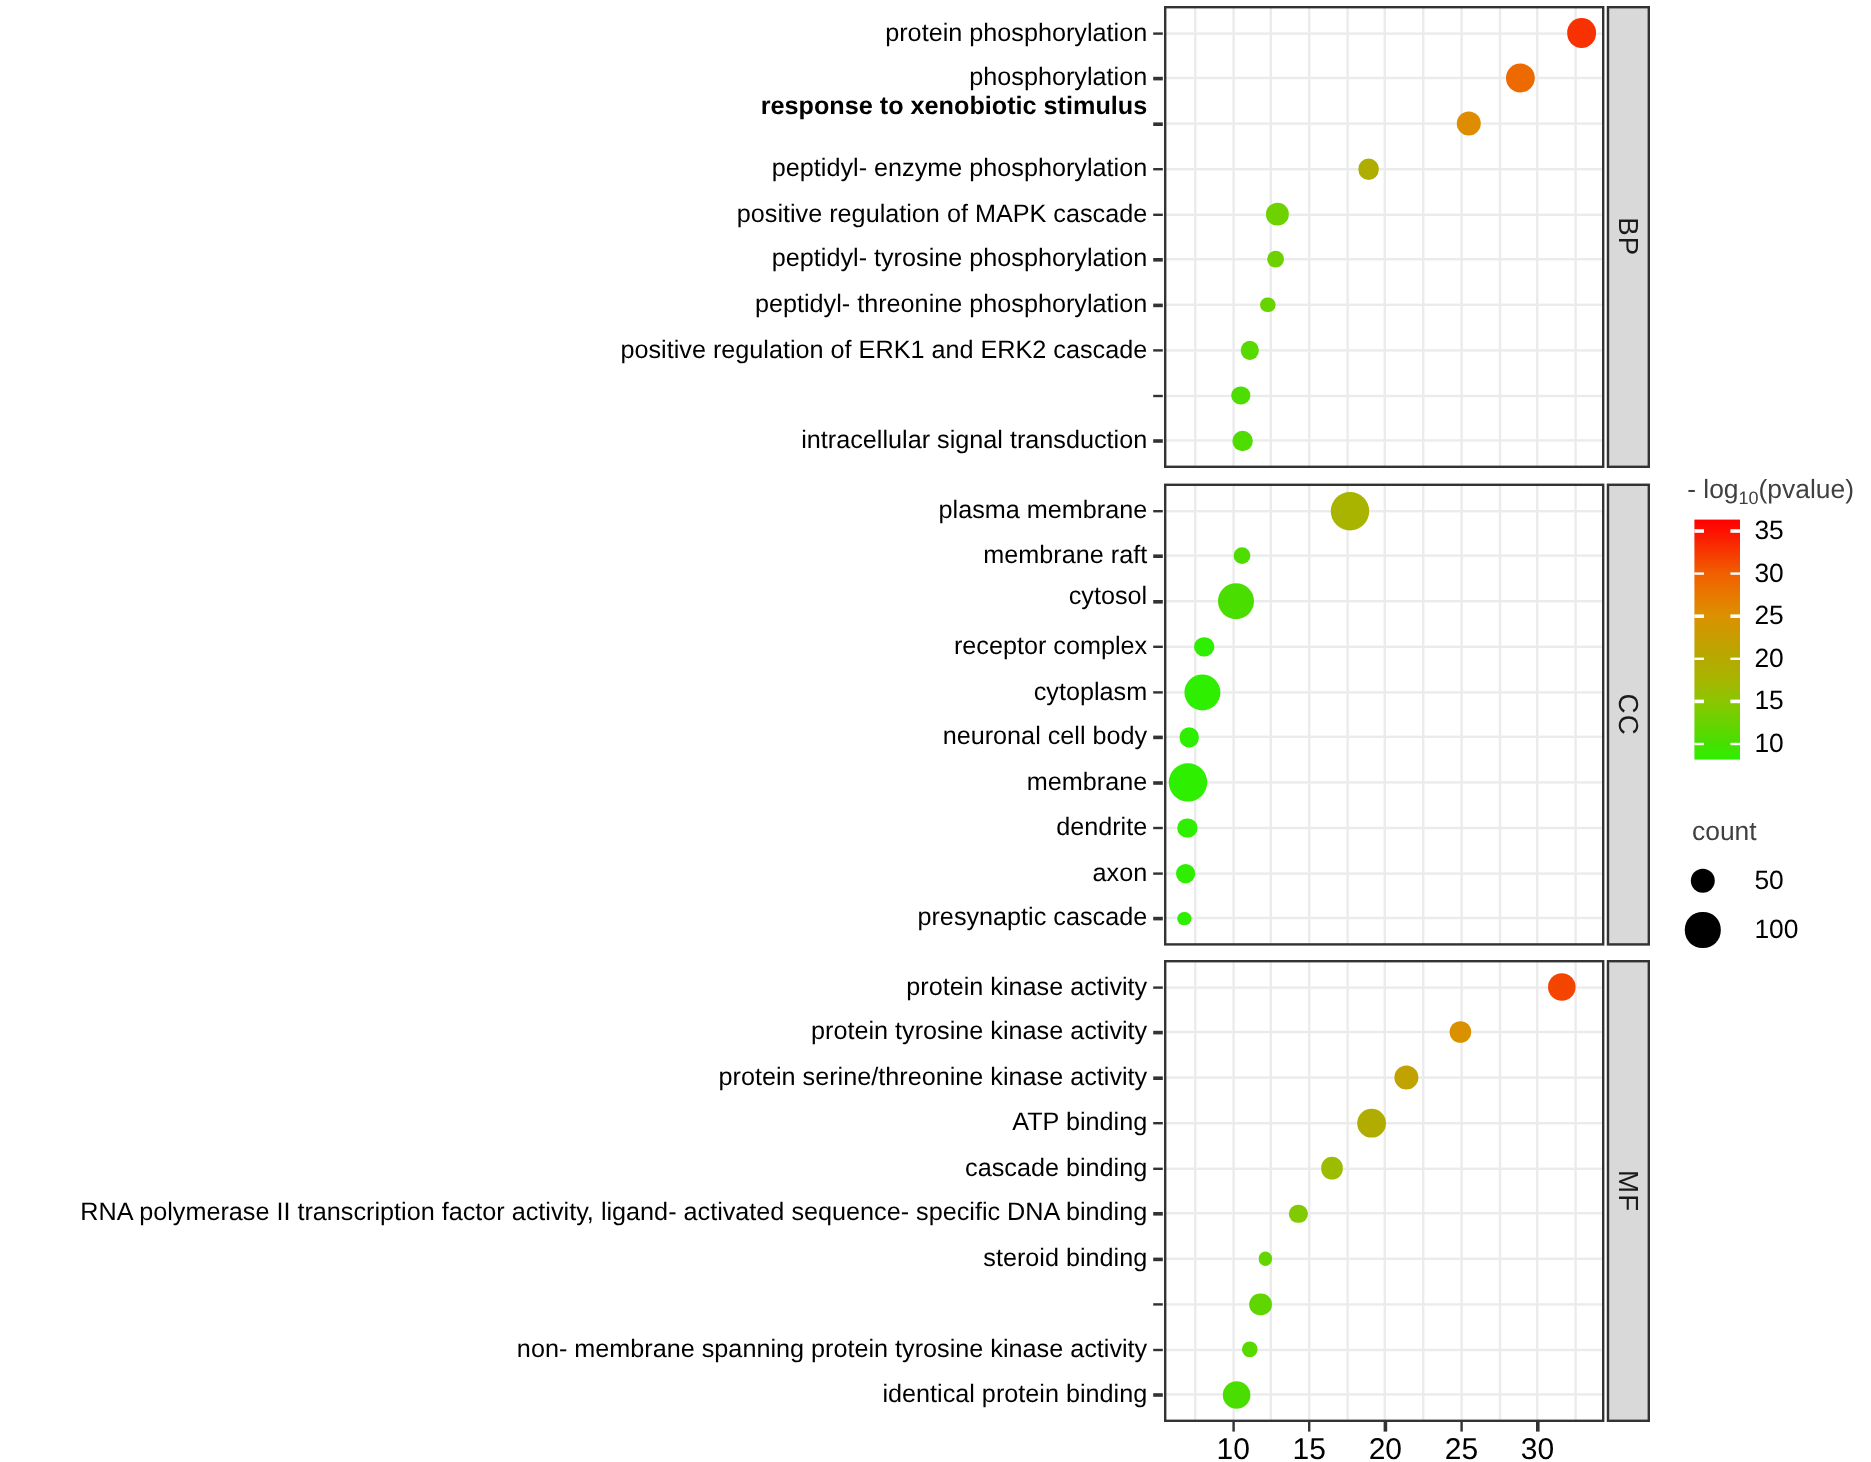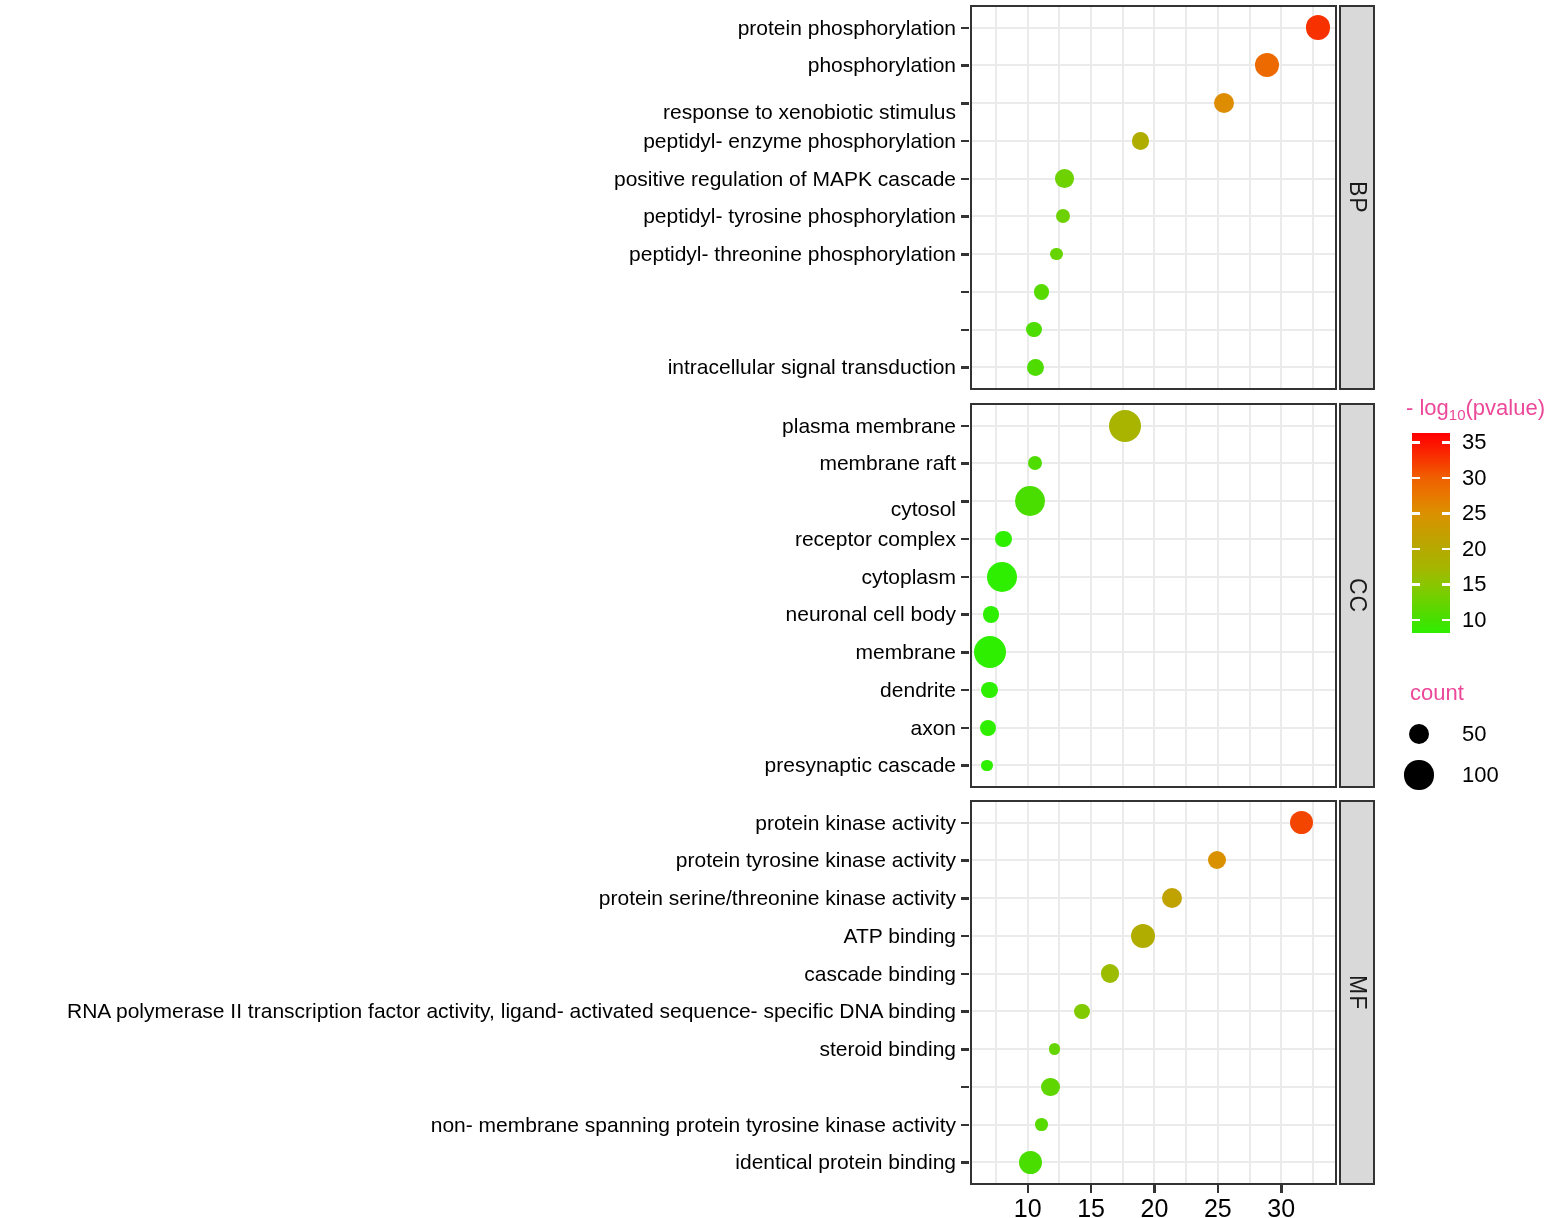--- a/index.html
+++ b/index.html
@@ -13,21 +13,21 @@
   .grid-h{position:absolute;left:0;right:0;height:2px;background:#EBEBEB;}
   .dot{position:absolute;border-radius:50%;z-index:4;}
   .strip{position:absolute;background:#D9D9D9;border:2px solid #333333;box-sizing:border-box;
     display:flex;align-items:center;justify-content:center;z-index:6;}
   .strip-label{writing-mode:vertical-rl;font-size:23px;color:#1a1a1a;letter-spacing:1px;}
   .ylabel{position:absolute;left:0;width:956px;text-align:right;font-size:21px;line-height:28px;height:28px;
     white-space:nowrap;color:#000;}
   .ytick{position:absolute;width:8px;height:2.4px;background:#333333;}
   .xtick{position:absolute;width:2.4px;height:8px;background:#333333;}
   .xtick-label{position:absolute;width:72px;text-align:center;font-size:25px;color:#000;}
-  .lg-title{position:absolute;font-size:22px;color:#ec4899;white-space:nowrap;}
+  .lg-title{position:absolute;font-size:22px;color:#404040;white-space:nowrap;}
   .lg-title sub{font-size:15px;}
   #colorbar{position:absolute;z-index:2;}
   .cbar-tick{position:absolute;height:2.5px;background:#ffffff;z-index:3;}
   .cbar-label{position:absolute;font-size:22px;color:#000;height:26px;line-height:26px;}
   .count-dot{position:absolute;background:#000;border-radius:50%;}
   .count-label{position:absolute;font-size:22px;color:#000;height:26px;line-height:26px;}
 </style>
 </head>
 <body>
 
@@ -68,30 +68,31 @@
       <div class="dot" style="left: 63.9155px; top: 279.153px; height: 15.4194px; width: 15.4194px; background: rgb(86, 218, 0);"></div>
       <div class="grid-h" style="top: 323.608px;"></div>
       <div class="dot" style="left: 56.3093px; top: 316.898px; height: 15.4194px; width: 15.4194px; background: rgb(78, 221, 0);"></div>
       <div class="grid-h" style="top: 361.353px;"></div>
       <div class="dot" style="left: 56.5447px; top: 353.611px; height: 17.484px; width: 17.484px; background: rgb(79, 220, 0);"></div>
     </div>
     <div class="ylabel" style="top: 13.6471px;">protein phosphorylation</div>
     <div class="ytick" style="left: 961px; top: 26.6471px;"></div>
     <div class="ylabel" style="top: 51.3922px;">phosphorylation</div>
     <div class="ytick" style="left: 961px; top: 64.3922px;"></div>
-    <div class="ylabel" style="top: 98px;">response to xenobiotic stimulus</div>
+    <div class="ylabel" style="top: 75px; font-weight: bold;">response to xenobiotic stimulus</div>
     <div class="ytick" style="left: 961px; top: 102.137px;"></div>
     <div class="ylabel" style="top: 126.882px;">peptidyl- enzyme phosphorylation</div>
     <div class="ytick" style="left: 961px; top: 139.882px;"></div>
     <div class="ylabel" style="top: 164.627px;">positive regulation of MAPK cascade</div>
     <div class="ytick" style="left: 961px; top: 177.627px;"></div>
     <div class="ylabel" style="top: 202.373px;">peptidyl- tyrosine phosphorylation</div>
     <div class="ytick" style="left: 961px; top: 215.373px;"></div>
     <div class="ylabel" style="top: 240.118px;">peptidyl- threonine phosphorylation</div>
     <div class="ytick" style="left: 961px; top: 253.118px;"></div>
+    <div class="ylabel" style="top: 277.863px;">positive regulation of ERK1 and ERK2 cascade</div>
     <div class="ytick" style="left: 961px; top: 290.863px;"></div>
     <div class="ytick" style="left: 961px; top: 328.608px;"></div>
     <div class="ylabel" style="top: 353.353px;">intracellular signal transduction</div>
     <div class="ytick" style="left: 961px; top: 366.353px;"></div>
     <div class="panel-border" style="left: 970px; top: 5px; width: 367px; height: 385px;"></div>
     <div class="strip" style="left: 1339px; top: 5px; width: 36px; height: 385px;">
       <span class="strip-label">BP</span>
     </div>
     <div class="panel" style="left: 970px; top: 403px; width: 367px; height: 385px;">
       <div class="grid-v" style="left: 24.9879px;"></div>
@@ -123,21 +124,21 @@
       <div class="dot" style="left: 11.4074px; top: 278.621px; height: 16.4841px; width: 16.4841px; background: rgb(47, 239, 0);"></div>
       <div class="grid-h" style="top: 323.608px;"></div>
       <div class="dot" style="left: 10.4014px; top: 316.628px; height: 15.9606px; width: 15.9606px; background: rgb(47, 239, 0);"></div>
       <div class="grid-h" style="top: 361.353px;"></div>
       <div class="dot" style="left: 11.4711px; top: 356.71px; height: 11.2859px; width: 11.2859px; background: rgb(47, 239, 0);"></div>
     </div>
     <div class="ylabel" style="top: 411.647px;">plasma membrane</div>
     <div class="ytick" style="left: 961px; top: 424.647px;"></div>
     <div class="ylabel" style="top: 449.392px;">membrane raft</div>
     <div class="ytick" style="left: 961px; top: 462.392px;"></div>
-    <div class="ylabel" style="top: 495px;">cytosol</div>
+    <div class="ylabel" style="top: 483px;">cytosol</div>
     <div class="ytick" style="left: 961px; top: 500.137px;"></div>
     <div class="ylabel" style="top: 524.882px;">receptor complex</div>
     <div class="ytick" style="left: 961px; top: 537.882px;"></div>
     <div class="ylabel" style="top: 562.627px;">cytoplasm</div>
     <div class="ytick" style="left: 961px; top: 575.627px;"></div>
     <div class="ylabel" style="top: 600.373px;">neuronal cell body</div>
     <div class="ytick" style="left: 961px; top: 613.373px;"></div>
     <div class="ylabel" style="top: 638.118px;">membrane</div>
     <div class="ytick" style="left: 961px; top: 651.118px;"></div>
     <div class="ylabel" style="top: 675.863px;">dendrite</div>

